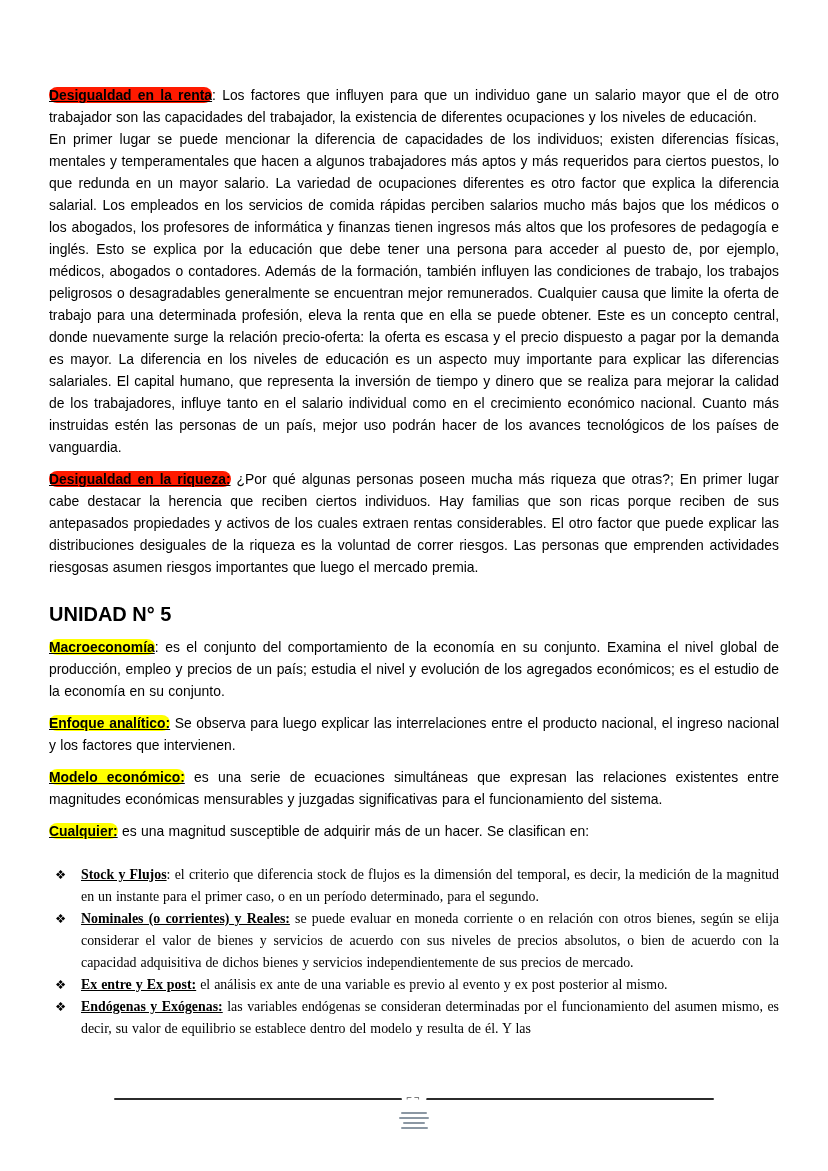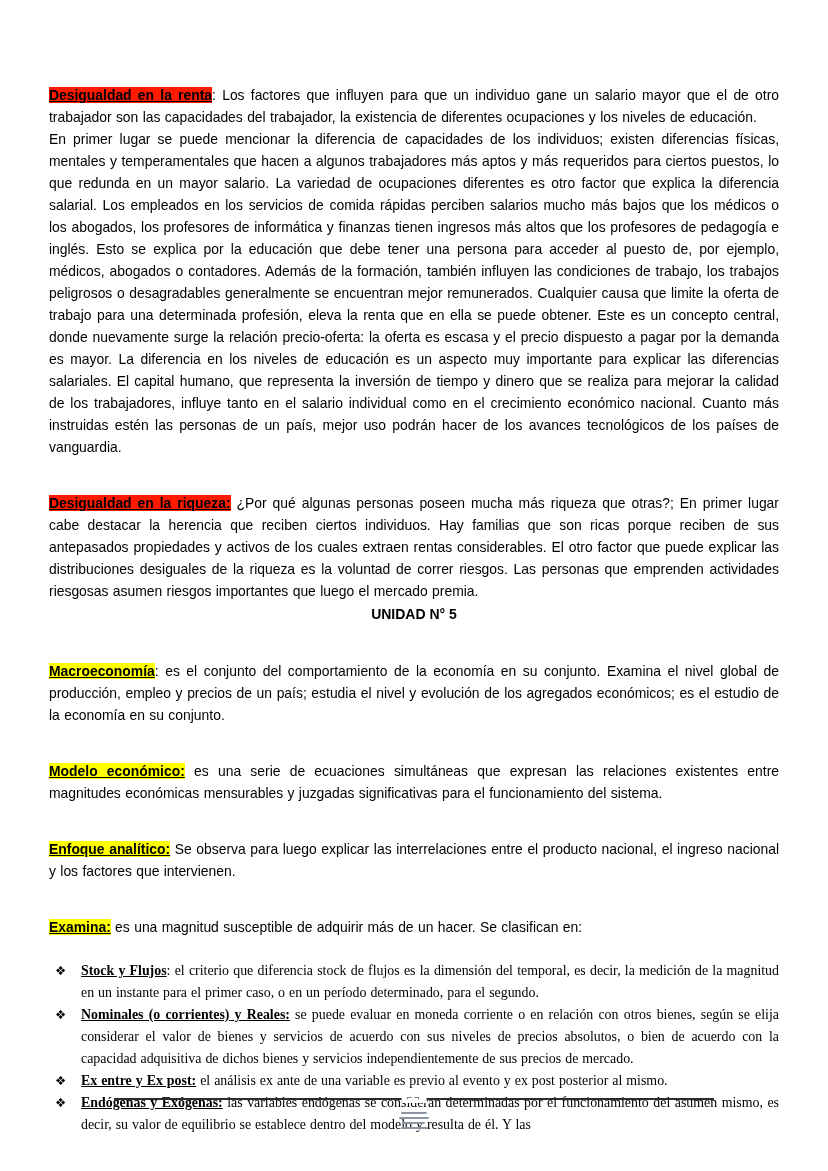--- a/index.html
+++ b/index.html
@@ -1,35 +1,35 @@
 <!DOCTYPE html>
 <html style="--hl-red: #ff1a00; --hl-yellow: #ffff00;"><head>
 <meta charset="utf-8">
 <style>
-  * { margin:0; padding:0; box-sizing:border-box; }
+  * { margin:0; padding:0; box-sizing:border-box;border-radius:16px; }
   html, body { background:#ffffff; }
   body {
     width:828px; height:1171px;
     font-family:"Liberation Sans","DejaVu Sans",sans-serif;
     color:#000000; position:relative; overflow:hidden;
   }
   .page { position:absolute; inset:0; background:#ffffff; }
   .content { padding:84px 49px 0 49px; }
   .para {
     font-size:13.9px; line-height:22px; text-align:justify;
     word-spacing:0.5px;
   }
-  .gap { margin-top:34px; }
+  .gap { margin-top:10px; }
   .term { font-weight:bold; text-decoration:underline; }
   .hl-red { background:var(--hl-red,#ff1a00); }
   .hl-yellow { background:var(--hl-yellow,#ffff00); }
   .italic { }
   .heading {
-    text-align:center; font-weight:bold; font-size:14px;
-    line-height:24px; 
+    font-weight:bold; font-size:20px;
+    line-height:24px; margin-top:24px;
   }
   .bullet-list { margin-top:22px; }
   .bullet { display:flex; align-items:flex-start; padding-left:6px; }
   .marker { width:26px; flex:0 0 26px; font-size:12.5px; line-height:22px; }
   .btext { flex:1; font-size:13.9px; line-height:22px; text-align:justify; word-spacing:0.5px;font-family:Liberation Serif, serif; }
   .footer { position:absolute; left:0; right:0; top:1098px; }
   .footer-line {
     margin:0 auto; width:600px; border-top:2px solid #2b2b2b; position:relative;
   }
   .footer-line .center-mark {
@@ -53,25 +53,25 @@
     <p class="para"><span class="term hl-red">Desigualdad en la renta</span><span>: Los factores que influyen para que un individuo gane un salario mayor que el de otro trabajador son las capacidades del trabajador, la existencia de diferentes ocupaciones y los niveles de educación.</span></p>
 
     <p class="para"><span>En primer lugar se puede mencionar la diferencia de capacidades de los individuos; existen diferencias físicas, mentales y temperamentales que hacen a algunos trabajadores más aptos y más requeridos para ciertos puestos, lo que redunda en un mayor salario. La variedad de ocupaciones diferentes es otro factor que explica la diferencia salarial. Los empleados en los servicios de comida rápidas perciben salarios mucho más bajos que los médicos o los abogados, los profesores de informática y finanzas tienen ingresos más altos que los profesores de pedagogía e inglés. Esto se explica por la educación que debe tener una persona para acceder al puesto de, por ejemplo, médicos, abogados o contadores. Además de la formación, también influyen las condiciones de trabajo, los trabajos peligrosos o desagradables generalmente se encuentran mejor remunerados. </span><span class="italic">Cualquier causa que limite la oferta de trabajo para una determinada profesión, eleva la renta que en ella se puede obtener. Este es un concepto central, donde nuevamente surge la relación precio-oferta: la oferta es escasa y el precio dispuesto a pagar por la demanda es mayor.</span><span> La diferencia en los niveles de educación es un aspecto muy importante para explicar las diferencias salariales. El capital humano, que representa la inversión de tiempo y dinero que se realiza para mejorar la calidad de los trabajadores, influye tanto en el salario individual como en el crecimiento económico nacional. Cuanto más instruidas estén las personas de un país, mejor uso podrán hacer de los avances tecnológicos de los países de vanguardia.</span></p>
 
     <p class="para gap"><span class="term hl-red">Desigualdad en la riqueza:</span><span> ¿Por qué algunas personas poseen mucha más riqueza que otras?; En primer lugar cabe destacar la herencia que reciben ciertos individuos. Hay familias que son ricas porque reciben de sus antepasados propiedades y activos de los cuales extraen rentas considerables. El otro factor que puede explicar las distribuciones desiguales de la riqueza es la voluntad de correr riesgos. Las personas que emprenden actividades riesgosas asumen riesgos importantes que luego el mercado premia.</span></p>
 
     <h1 class="heading">UNIDAD N° 5</h1>
 
     <p class="para gap"><span class="term hl-yellow">Macroeconomía</span><span>: es el conjunto del comportamiento de la economía en su conjunto. Examina el nivel global de producción, empleo y precios de un país; estudia el nivel y evolución de los agregados económicos; es el estudio de la economía en su conjunto.</span></p>
 
+    <p class="para gap"><span class="term hl-yellow">Enfoque analítico:</span><span> Se observa para luego explicar las interrelaciones entre el producto nacional, el ingreso nacional y los factores que intervienen.</span></p>
+
     <p class="para gap"><span class="term hl-yellow">Modelo económico:</span><span> es una serie de ecuaciones simultáneas que expresan las relaciones existentes entre magnitudes económicas mensurables y juzgadas significativas para el funcionamiento del sistema.</span></p>
 
-    <p class="para gap"><span class="term hl-yellow">Enfoque analítico:</span><span> Se observa para luego explicar las interrelaciones entre el producto nacional, el ingreso nacional y los factores que intervienen.</span></p>
-
-    <p class="para gap"><span class="term hl-yellow">Examina:</span><span> es una magnitud susceptible de adquirir más de un hacer. Se clasifican en:</span></p>
+    <p class="para gap"><span class="term hl-yellow">Cualquier:</span><span> es una magnitud susceptible de adquirir más de un hacer. Se clasifican en:</span></p>
 
     <div class="bullet-list">
 
       <div class="bullet">
         <span class="marker">❖</span>
         <div class="btext"><span class="term">Stock y Flujos</span><span>: el criterio que diferencia stock de flujos es la dimensión del temporal, es decir, la medición de la magnitud en un instante para el primer caso, o en un período determinado, para el segundo.</span></div>
       </div>
 
       <div class="bullet">
         <span class="marker">❖</span>

